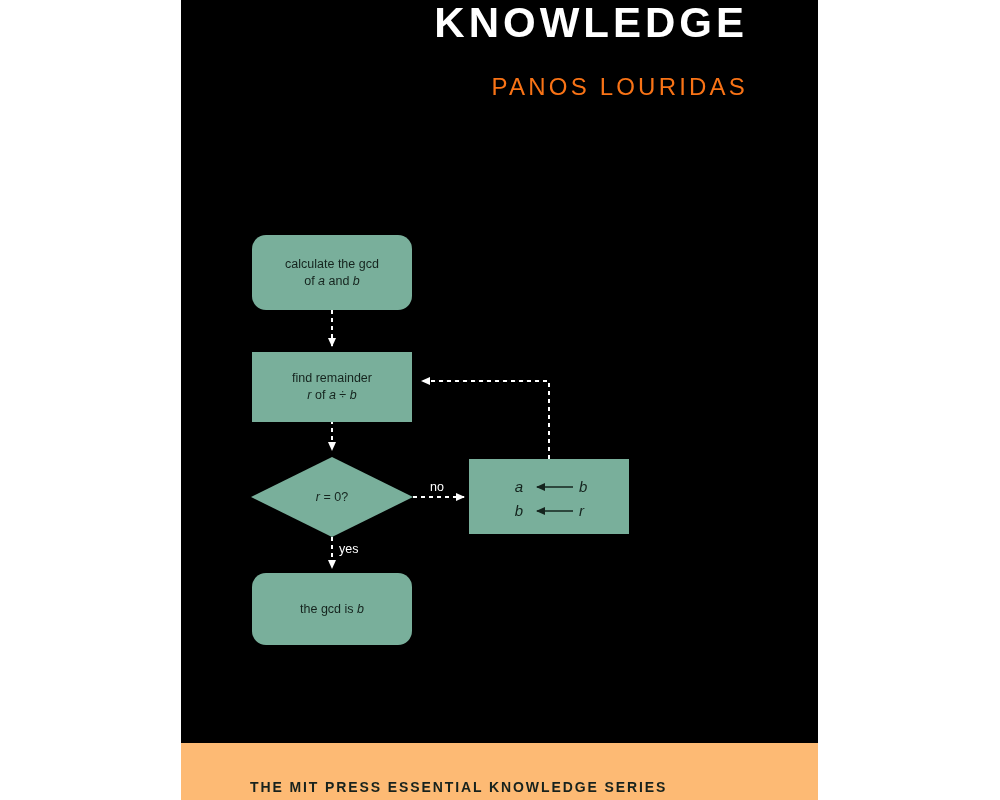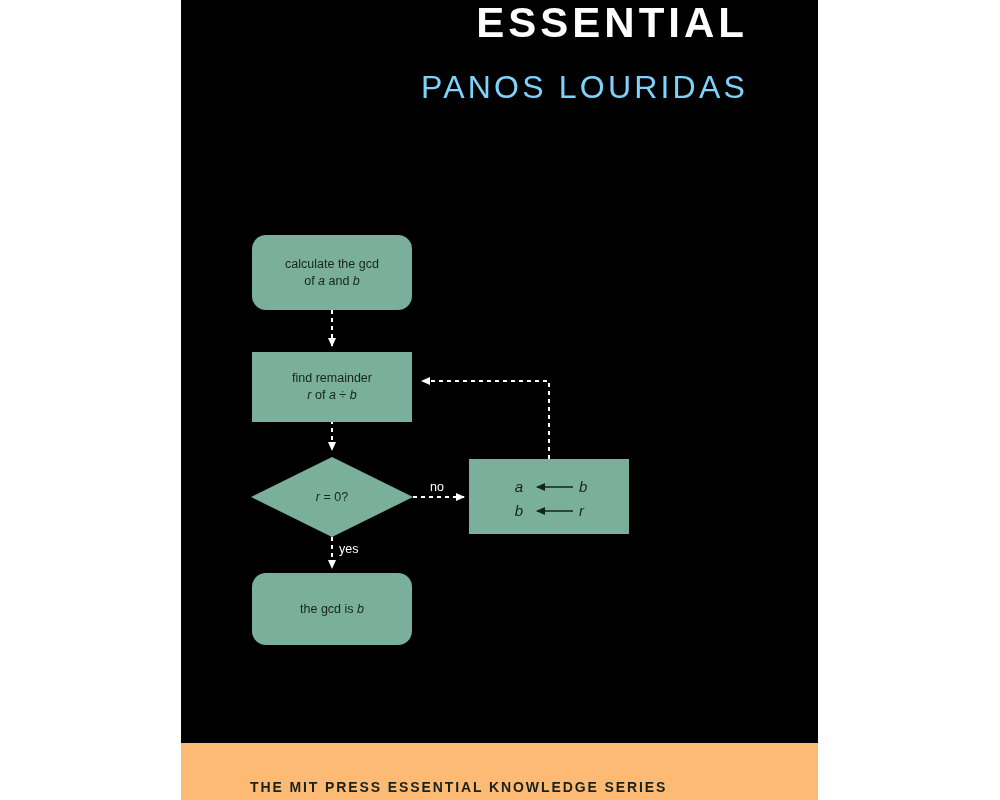--- a/index.html
+++ b/index.html
@@ -51,25 +51,25 @@
     font-weight: bold;
     line-height: 46px;
     letter-spacing: 4.0px;
     color: #ffffff;
     white-space: nowrap;
   }
   .book-author {
     margin: 0;
     padding-top: 28px;
     font-family: "Liberation Sans", sans-serif;
-    font-size: 32px;
+    font-size: 24px;
     font-weight: normal;
     line-height: 26px;
     letter-spacing: 3.2px;
-    color: #7dd3fc;
+    color: #f97316;
     white-space: nowrap;
   }
 
   
   .flowchart {
     position: absolute;
     left: 0;
     top: 0;
     width: 637px;
     height: 800px;
@@ -123,21 +123,21 @@
   }
 </style>
 </head>
 <body>
 
 <div id="cover-root">
 
   <div class="cover-panel">
 
     <div class="title-block">
-      <div class="book-title">ESSENTIAL</div>
+      <div class="book-title">KNOWLEDGE</div>
       <div class="book-author">PANOS LOURIDAS</div>
     </div>
 
     <div class="flowchart">
       <svg class="flow-svg" width="637" height="800" viewBox="0 0 637 800">
 
         <defs>
           <marker id="arrow-white" markerWidth="10" markerHeight="10" refX="8" refY="4" orient="auto" markerUnits="userSpaceOnUse">
             <path d="M0,0 L9,4 L0,8 Z" fill="#ffffff"></path>
           </marker>

